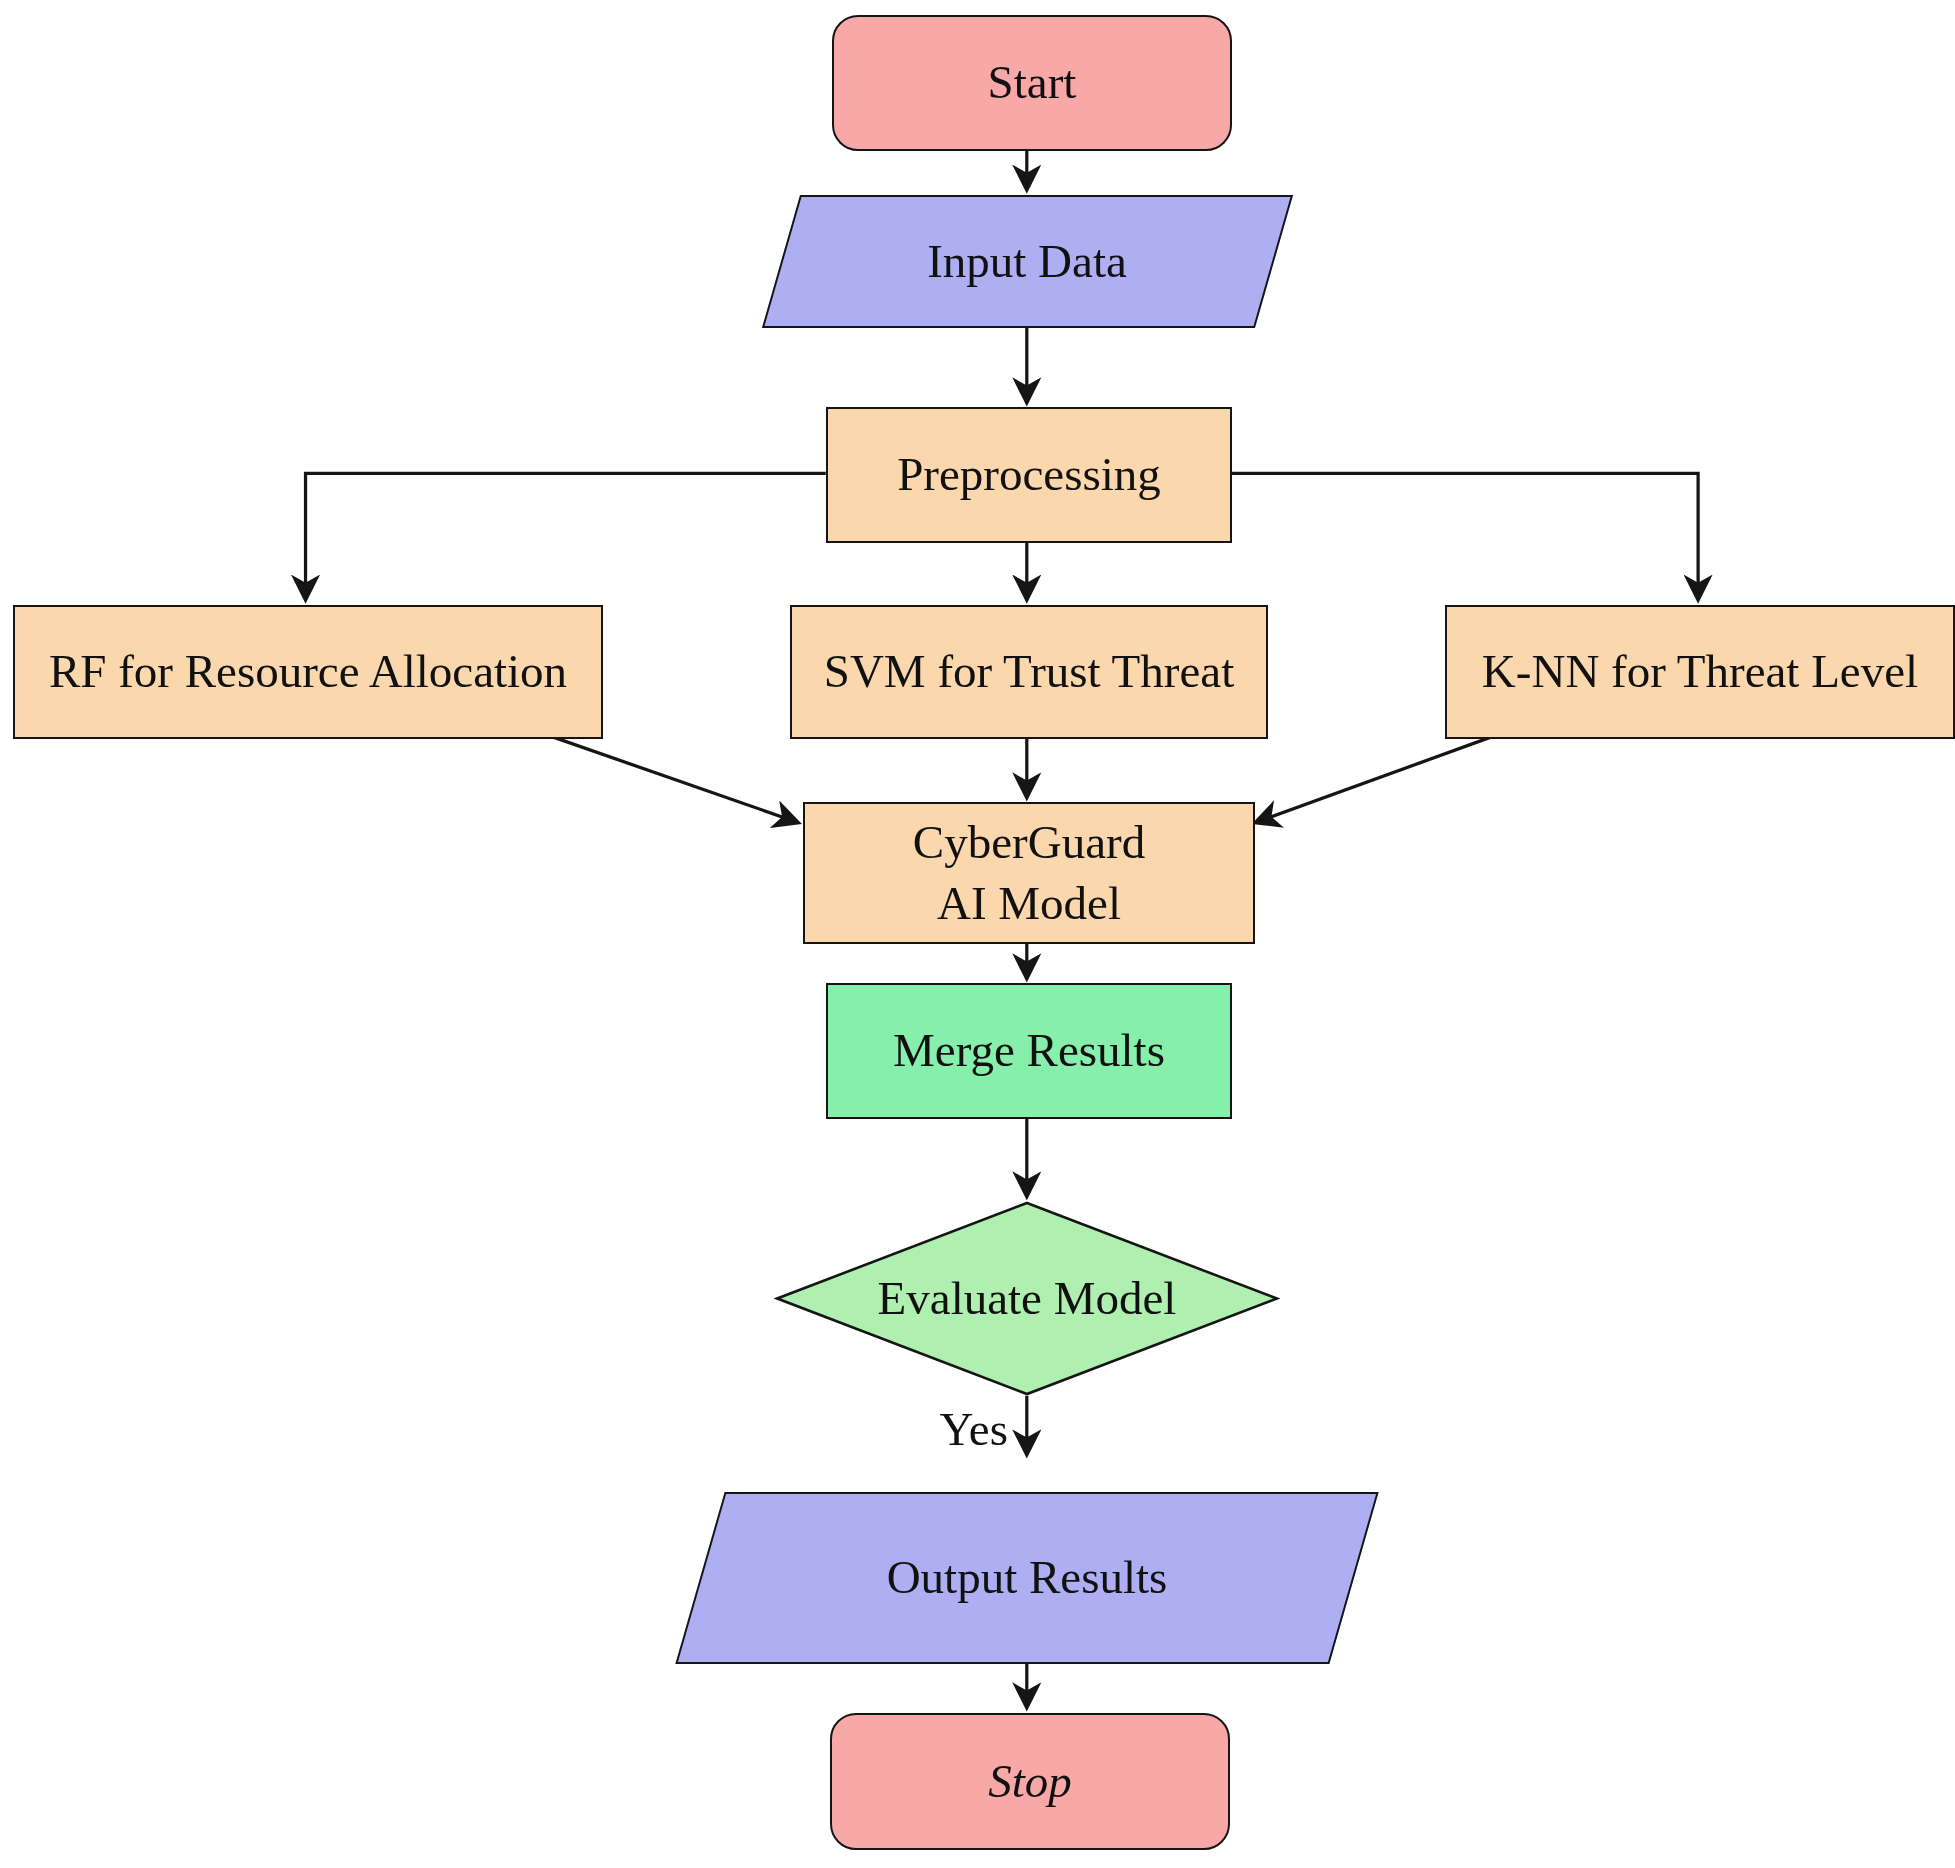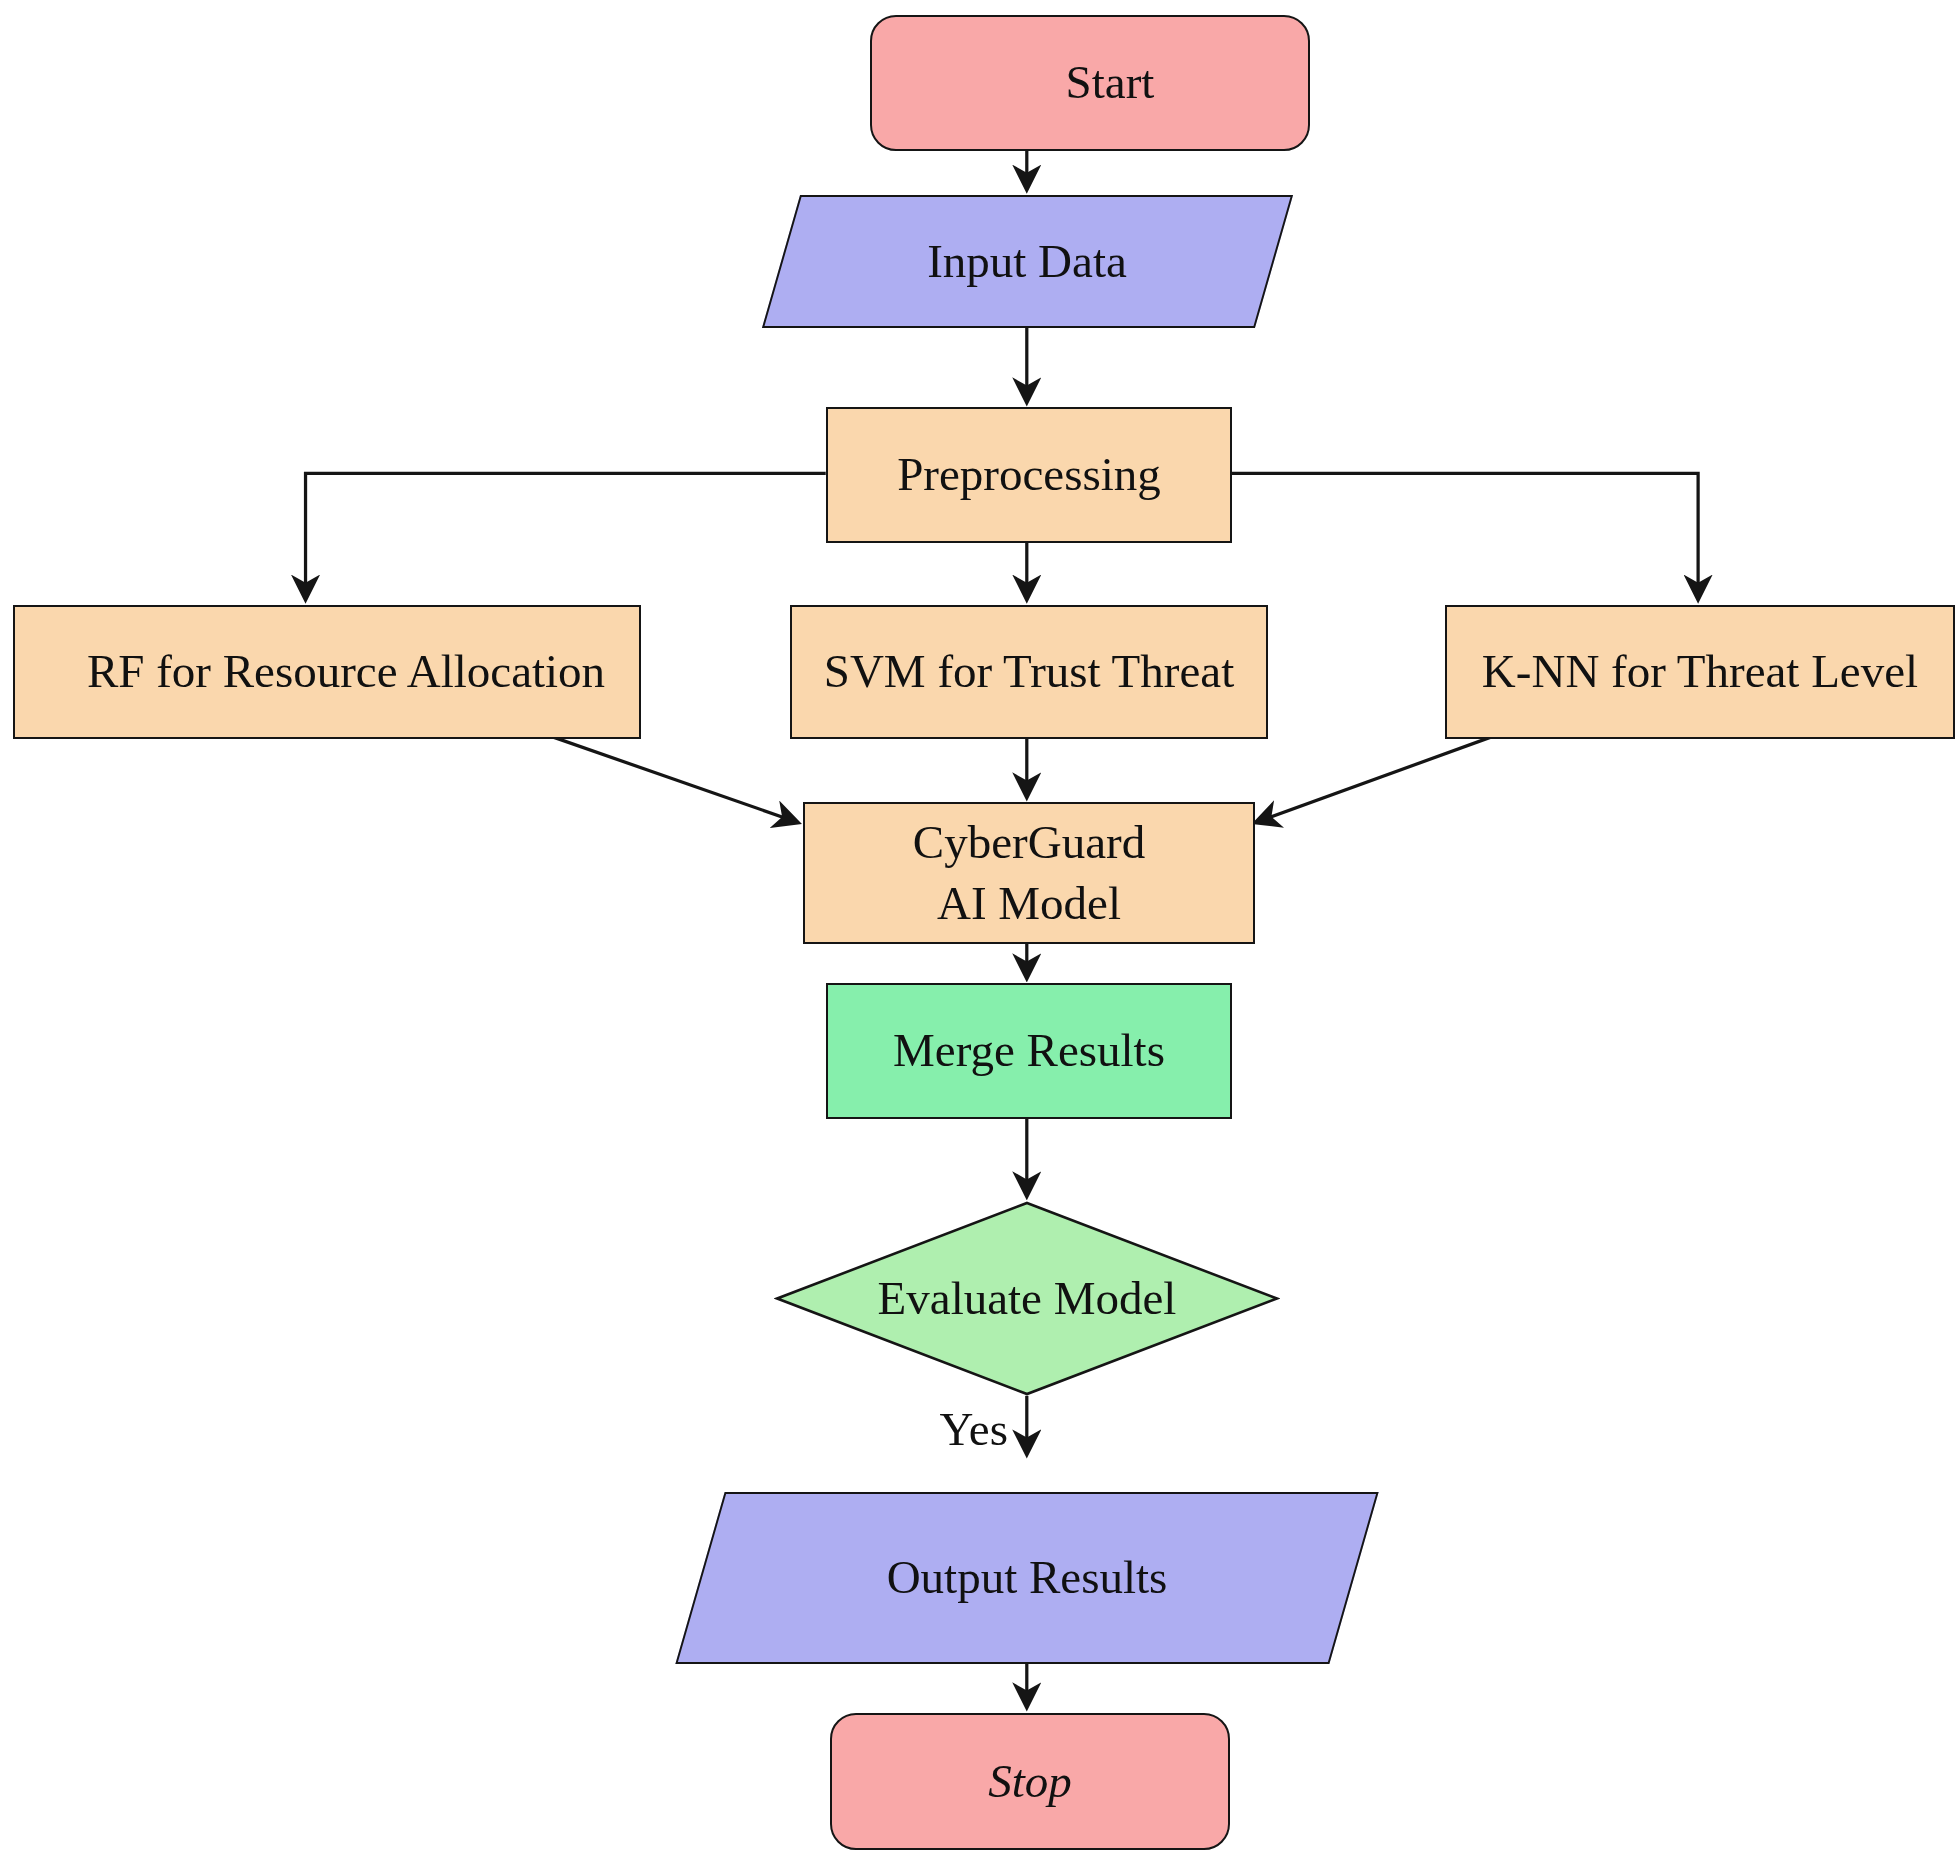--- a/index.html
+++ b/index.html
@@ -69,34 +69,34 @@
     <polyline points="1893,730 2618,730 2618,924" marker-end="url(#arrow)"></polyline>
     <line x1="843" y1="1133" x2="1230" y2="1268" marker-end="url(#arrow)"></line>
     <line x1="1583" y1="1133" x2="1583" y2="1229" marker-end="url(#arrow)"></line>
     <line x1="2308" y1="1133" x2="1936" y2="1268" marker-end="url(#arrow)"></line>
     <line x1="1583" y1="1450" x2="1583" y2="1508" marker-end="url(#arrow)"></line>
     <line x1="1583" y1="1720" x2="1583" y2="1844" marker-end="url(#arrow)"></line>
     <line x1="1583" y1="2152" x2="1583" y2="2242" marker-end="url(#arrow)"></line>
     <line x1="1583" y1="2515" x2="1583" y2="2632" marker-end="url(#arrow)"></line>
   </svg>
 
-  <div class="node box rounded" style="left: 870px; top: 15px; width: 396px; height: 132px; background: rgb(249, 168, 168); padding-left: 40px;">
+  <div class="node box rounded" style="left: 832px; top: 15px; width: 396px; height: 132px; background: rgb(249, 168, 168);">
     <span class="label">Start</span>
   </div>
 
   <div class="node box" style="left: 826px; top: 407px; width: 402px; height: 132px; background: rgb(250, 215, 173);">
     <span class="label">Preprocessing</span>
   </div>
 
   <div class="node pgram" style="left:761px;top:195px;width:532px;height:133px;">
     <span class="bg" style="left: 19.5px; right: 19.5px; background: rgb(174, 174, 242);"></span>
     <span class="label">Input Data</span>
   </div>
 
-  <div class="node box" style="left: 13px; top: 605px; width: 586px; height: 130px; background: rgb(250, 215, 173); padding-left: 38px;">
+  <div class="node box" style="left: 13px; top: 605px; width: 586px; height: 130px; background: rgb(250, 215, 173);">
     <span class="label">RF for Resource Allocation</span>
   </div>
 
   <div class="node box" style="left: 790px; top: 605px; width: 474px; height: 130px; background: rgb(250, 215, 173);">
     <span class="label">SVM for Trust Threat</span>
   </div>
 
   <div class="node box" style="left: 1445px; top: 605px; width: 506px; height: 130px; background: rgb(250, 215, 173);">
     <span class="label">K-NN for Threat Level</span>
   </div>

